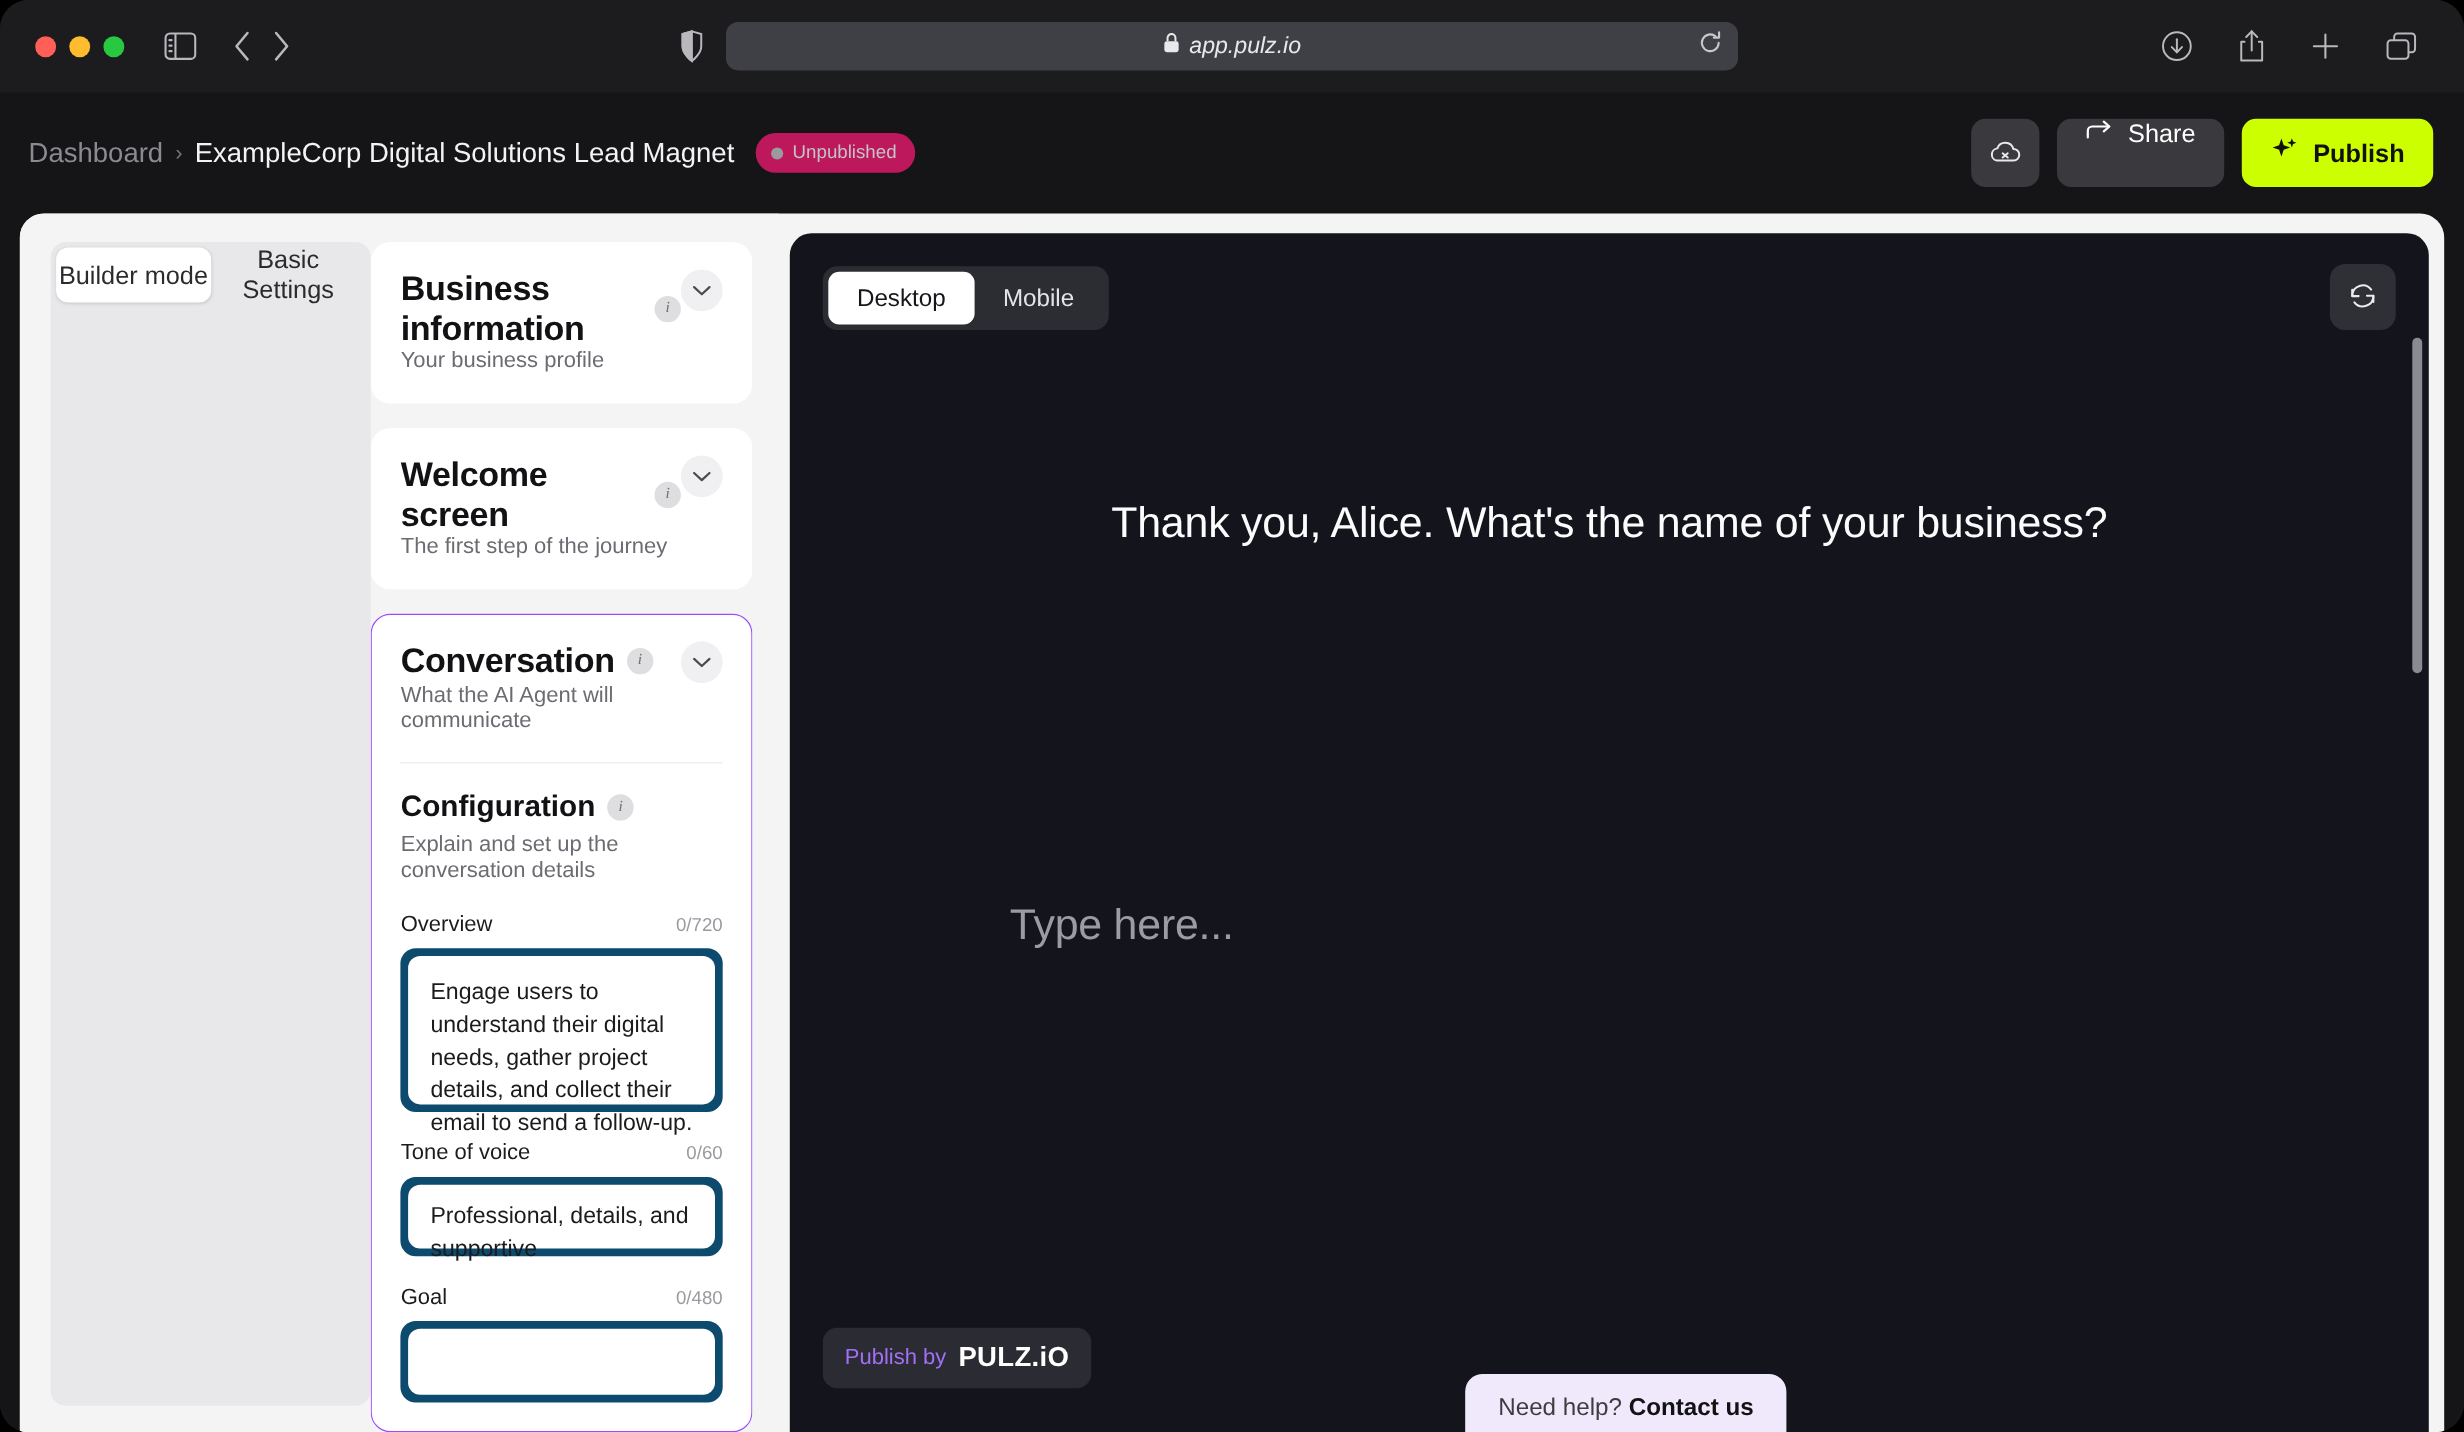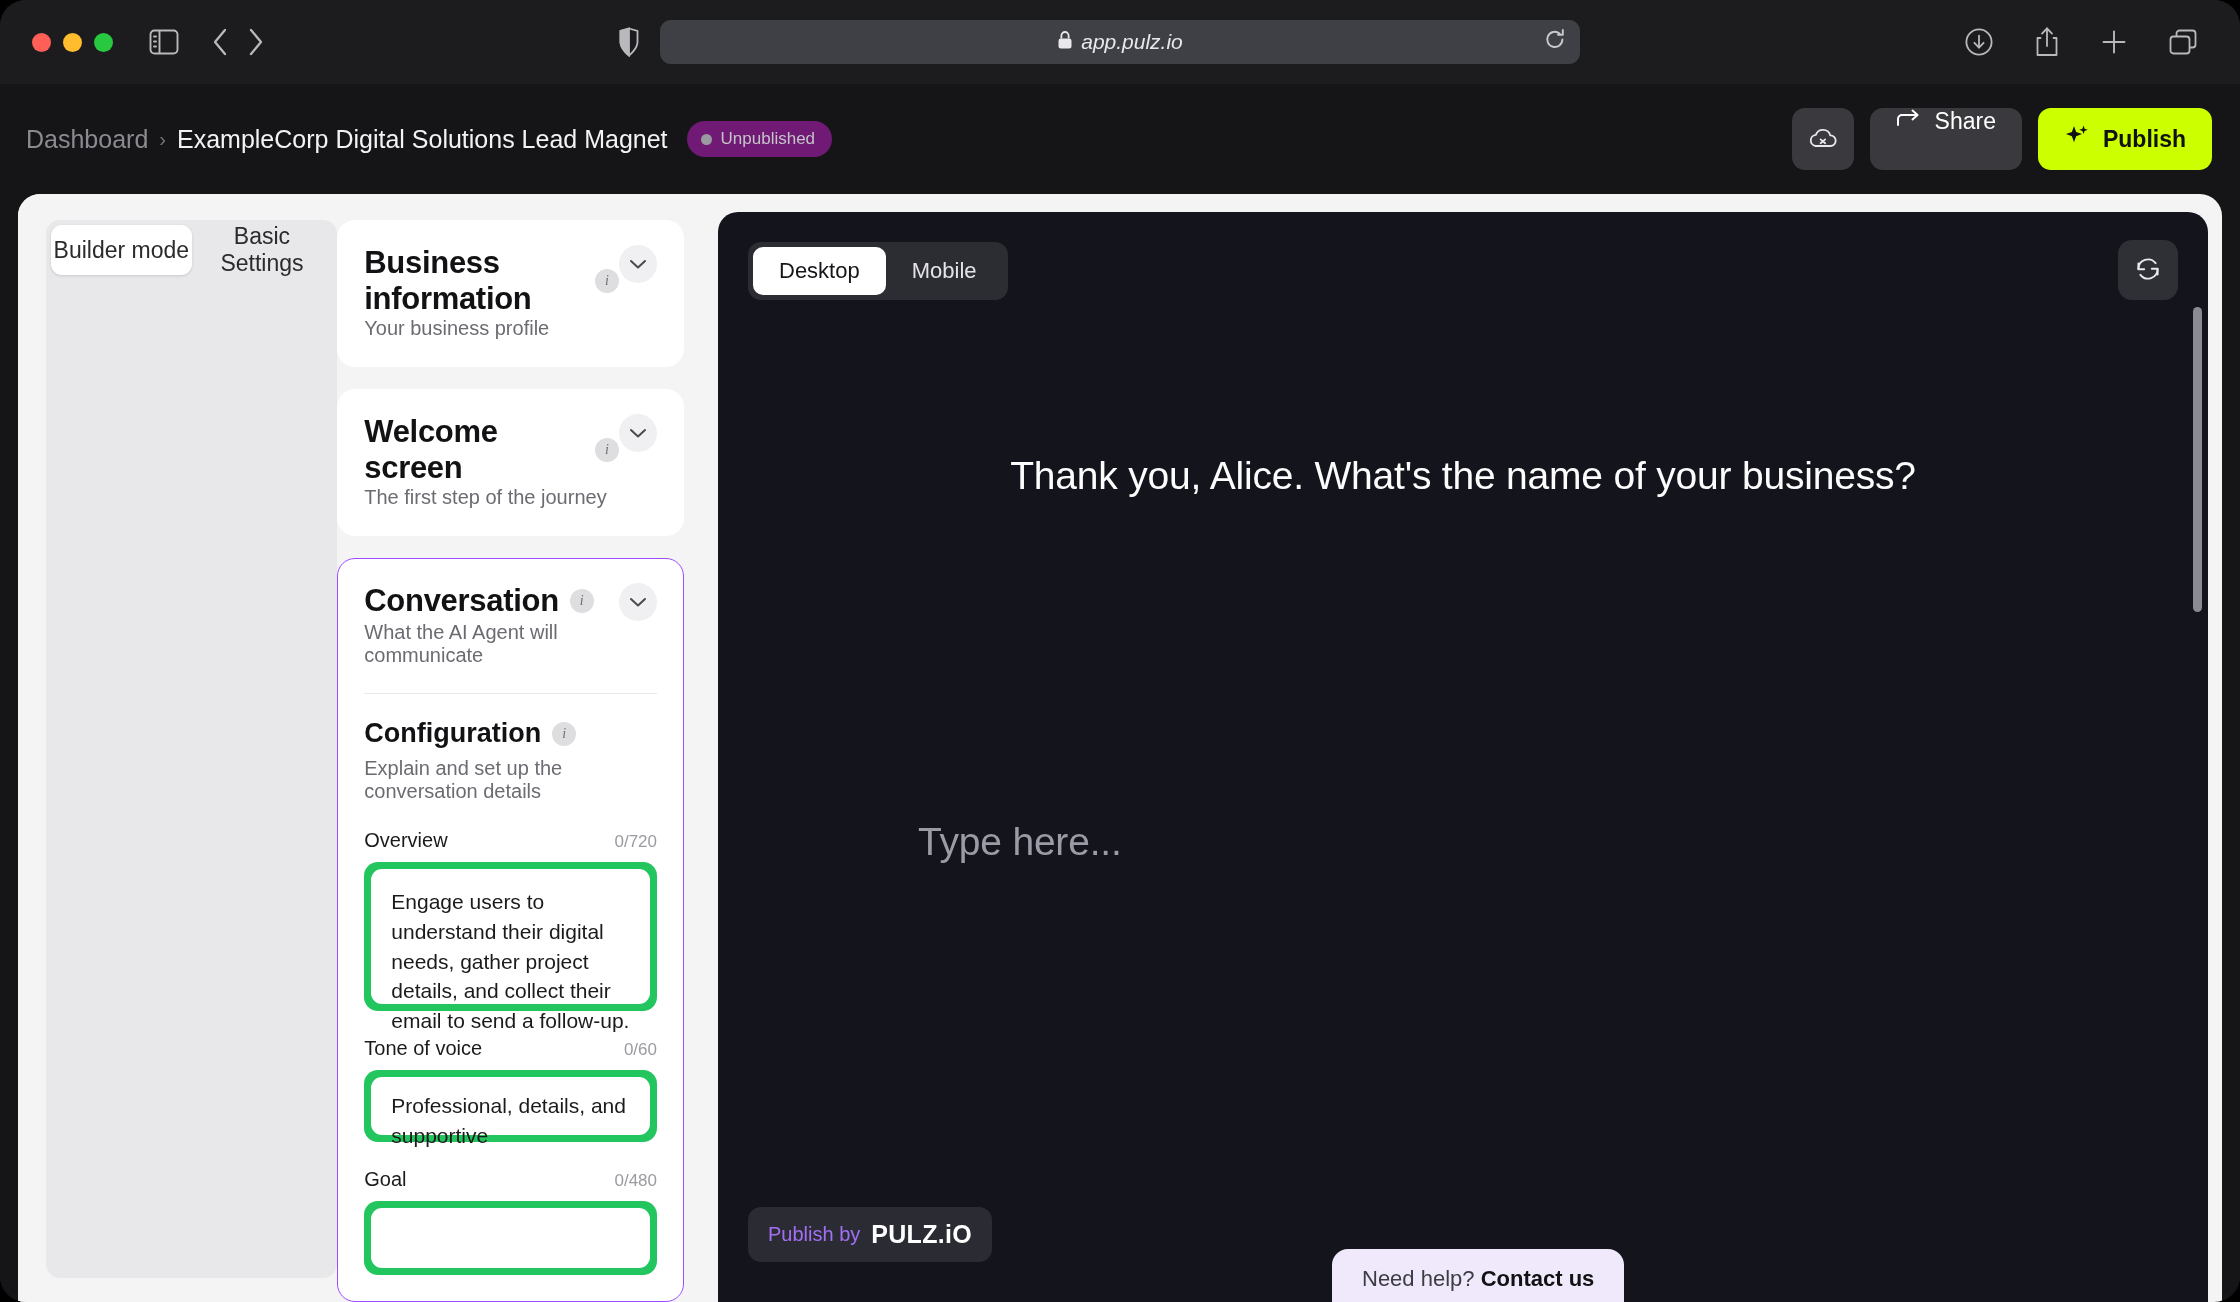--- a/index.html
+++ b/index.html
@@ -67,21 +67,21 @@
     background: #151517;
     display: flex; align-items: center;
     padding: 0 28px 0 26px;
   }
   .breadcrumb { display: flex; align-items: center; gap: 11px; font-size: 25px; }
   .crumb-muted { color: #8a8a90; }
   .crumb-sep { color: #76767c; font-size: 20px; }
   .crumb-current { color: #f3f3f5; }
   .badge-unpublished {
     display: inline-flex; align-items: center; gap: 9px;
-    background: #701a75; color: #c3c3c8;
+    background: #be185d; color: #c3c3c8;
     border-radius: 999px; padding: 8px 17px 8px 14px;
     font-size: 17px; margin-left: 8px;
   }
   .badge-dot { width: 11px; height: 11px; border-radius: 50%; background: #9a9aa0; }
 
   .header-actions { margin-left: auto; display: flex; align-items: center; gap: 16px; }
   .btn-icon-sq {
     width: 62px; height: 62px; border-radius: 13px;
     background: #3a3a3e; border: none; cursor: pointer;
     display: flex; align-items: center; justify-content: center;
@@ -171,21 +171,21 @@
   .divider { height: 1px; background: #e9e9ec; margin: 26px 0 24px 0; }
 
   .section-title { font-size: 27px; font-weight: 700; color: #121214; }
   .section-sub { font-size: 20px; color: #6b6b72; margin-top: 8px; }
 
   .field { margin-top: 26px; }
   .field-head { display: flex; align-items: baseline; justify-content: space-between; margin-bottom: 10px; }
   .field-label { font-size: 20px; color: #1b1b1e; }
   .field-count { font-size: 17px; color: #9a9aa1; }
   .field-box {
-    background: #22c55e; border-radius: 14px; padding: 7px;
+    background: #0c4a6e; border-radius: 14px; padding: 7px;
   }
   .field-inner {
     background: #fff; border-radius: 11px;
     padding: 18px 20px;
     font-size: 21px; color: #1b1b1e; line-height: 1.42;
     font-family: "Liberation Sans", sans-serif;
     border: none; outline: none; resize: none;
     width: 100%; display: block;
   }
   .ta-overview { height: 135px; }

